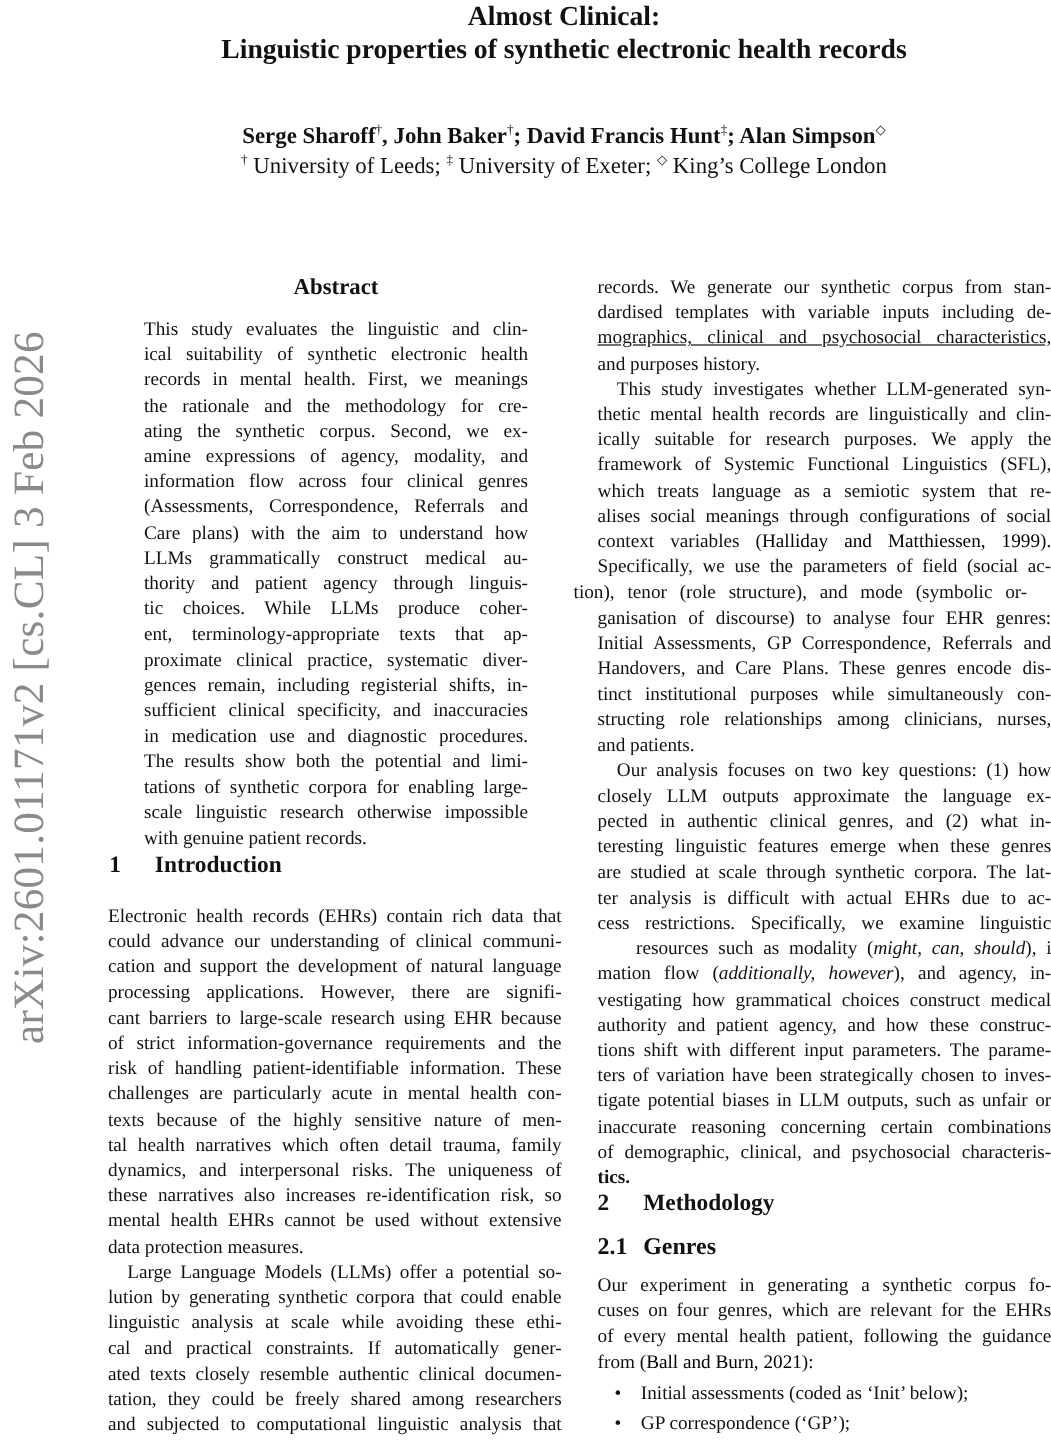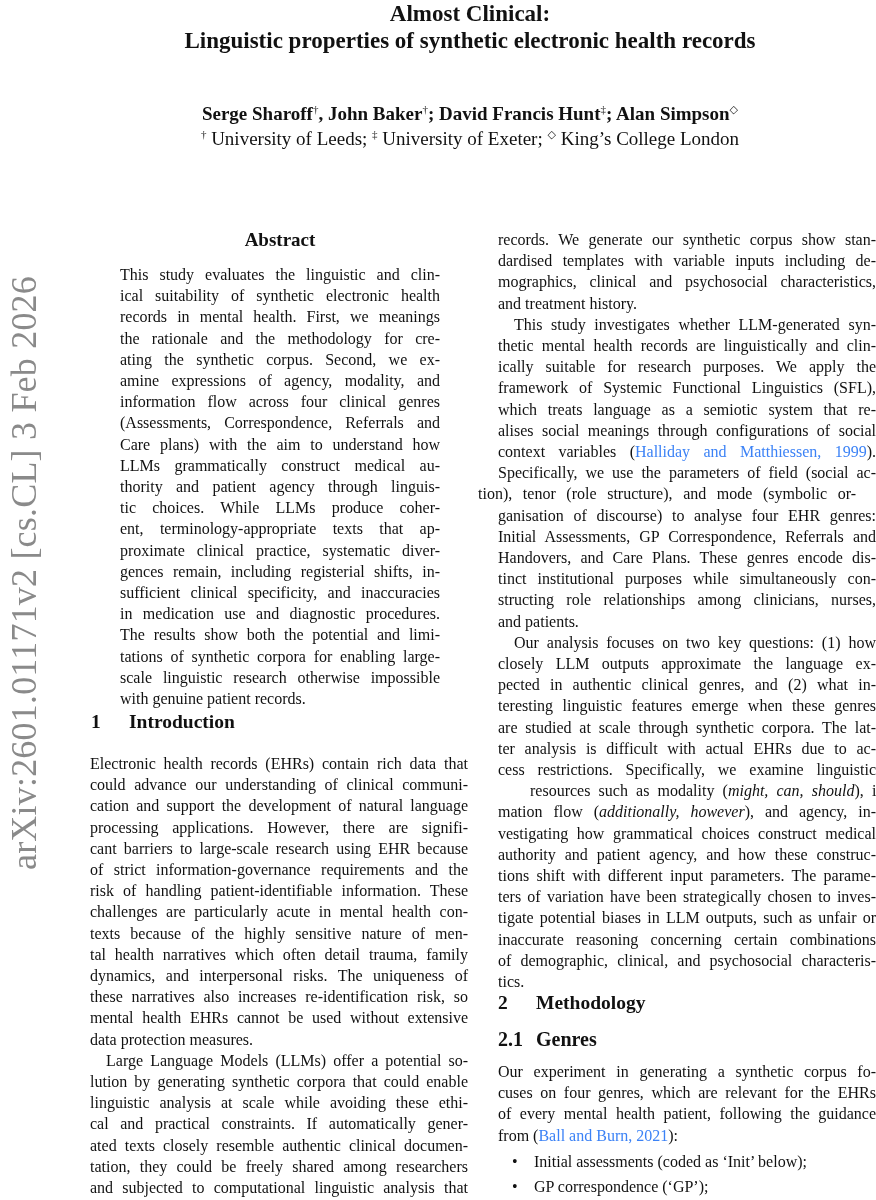--- a/index.html
+++ b/index.html
@@ -26,21 +26,21 @@
   .line {
     position: absolute; font-size: 16px; line-height: 21px; white-space: nowrap;
     text-align: justify; text-align-last: justify; height: 21px;
   }
   .line.last { text-align-last: left; }
   .h-abs { position: absolute; font-weight: bold; font-size: 19px; text-align: center; }
   .h-sec { position: absolute; font-weight: bold; font-size: 19.5px; white-space: nowrap; }
   .h-sub { position: absolute; font-weight: bold; font-size: 20px; white-space: nowrap; }
   .num { display: inline-block; width: 38px; }
   .num2 { display: inline-block; width: 38px; }
-  .cite { color: #3b82f6; }
+  .cite { color: #000000; }
   .bullet { position: absolute; font-size: 16px; line-height: 21px; white-space: nowrap; }
   .bullet .dot { display: inline-block; width: 22px; text-align: left; }
 </style>
 </head>
 <body>
 
 <div class="arxiv">arXiv:2601.01171v2  [cs.CL]  3 Feb 2026</div>
 
 <div class="title" style="top:0px;">
   <div style="position:absolute; top:0; width:100%;">Almost Clinical:</div>
@@ -100,24 +100,24 @@
     <div class="line" style="left: 106px; top: 1049.8px; width: 362px;">Large Language Models (LLMs) offer a potential so-</div>
     <div class="line" style="left: 90px; top: 1071px; width: 378px;">lution by generating synthetic corpora that could enable</div>
     <div class="line" style="left: 90px; top: 1092.2px; width: 378px;">linguistic analysis at scale while avoiding these ethi-</div>
     <div class="line" style="left: 90px; top: 1113.4px; width: 378px;">cal and practical constraints.  If automatically gener-</div>
     <div class="line" style="left: 90px; top: 1134.6px; width: 378px;">ated texts closely resemble authentic clinical documen-</div>
     <div class="line" style="left: 90px; top: 1155.8px; width: 378px;">tation, they could be freely shared among researchers</div>
     <div class="line" style="left: 90px; top: 1177px; width: 378px;">and subjected to computational linguistic analysis that</div>
     <div class="line" style="left: 90px; top: 1198.2px; width: 378px;">would otherwise be impossible with genuine patient</div>
   </div>
 <div id="intro-right-lines">
-    <div class="line" style="left: 498px; top: 229px; width: 378px;">records.  We generate our synthetic corpus show stan-</div>
+    <div class="line" style="left: 498px; top: 229px; width: 378px;">records.  We generate our synthetic corpus from stan-</div>
     <div class="line" style="left: 498px; top: 250.2px; width: 378px;">dardised templates with variable inputs including de-</div>
-    <div class="line" style="left: 498px; top: 271.4px; width: 378px;">mographics, clinical and psychosocial characteristics,</div>
-    <div class="line last" style="left: 498px; top: 292.6px; width: 378px;">and treatment history.</div>
+    <div class="line" style="left: 498px; top: 271.4px; width: 378px; text-decoration: underline;">mographics, clinical and psychosocial characteristics,</div>
+    <div class="line last" style="left: 498px; top: 292.6px; width: 378px;">and purposes history.</div>
     <div class="line" style="left: 514px; top: 313.8px; width: 362px;">This study investigates whether LLM-generated syn-</div>
     <div class="line" style="left: 498px; top: 335px; width: 378px;">thetic mental health records are linguistically and clin-</div>
     <div class="line" style="left: 498px; top: 356.2px; width: 378px;">ically suitable for research purposes.   We apply the</div>
     <div class="line" style="left: 498px; top: 377.4px; width: 378px;">framework of Systemic Functional Linguistics (SFL),</div>
     <div class="line" style="left: 498px; top: 398.6px; width: 378px;">which treats language as a semiotic system that re-</div>
     <div class="line" style="left: 498px; top: 419.8px; width: 378px;">alises social meanings through configurations of social</div>
     <div class="line" style="left: 498px; top: 441px; width: 378px;"><span>context variables (</span><a class="cite">Halliday and Matthiessen, 1999</a><span>).</span></div>
     <div class="line" style="left: 498px; top: 462.2px; width: 378px;">Specifically, we use the parameters of field (social ac-</div>
     <div class="line" style="left: 478px; top: 483.4px; width: 378px;">tion), tenor (role structure), and mode (symbolic or-</div>
     <div class="line" style="left: 498px; top: 504.6px; width: 378px;">ganisation of discourse) to analyse four EHR genres:</div>
@@ -135,21 +135,21 @@
     <div class="line" style="left: 498px; top: 759px; width: 378px;">cess restrictions.  Specifically, we examine linguistic</div>
     <div class="line" style="left: 498px; top: 780.2px; width: 378px; margin-left: 32px;"><span>resources such as modality (</span><i>might, can, should</i><span>), infor-</span></div>
     <div class="line" style="left: 498px; top: 801.4px; width: 378px;"><span>mation flow (</span><i>additionally, however</i><span>), and agency, in-</span></div>
     <div class="line" style="left: 498px; top: 822.6px; width: 378px;">vestigating how grammatical choices construct medical</div>
     <div class="line" style="left: 498px; top: 843.8px; width: 378px;">authority and patient agency, and how these construc-</div>
     <div class="line" style="left: 498px; top: 865px; width: 378px;">tions shift with different input parameters. The parame-</div>
     <div class="line" style="left: 498px; top: 886.2px; width: 378px;">ters of variation have been strategically chosen to inves-</div>
     <div class="line" style="left: 498px; top: 907.4px; width: 378px;">tigate potential biases in LLM outputs, such as unfair or</div>
     <div class="line" style="left: 498px; top: 928.6px; width: 378px;">inaccurate reasoning concerning certain combinations</div>
     <div class="line" style="left: 498px; top: 949.8px; width: 378px;">of demographic, clinical, and psychosocial characteris-</div>
-    <div class="line last" style="left: 498px; top: 971px; width: 378px;">tics.</div>
+    <div class="line last" style="left: 498px; top: 971px; width: 378px; font-weight: bold;">tics.</div>
   </div>
 
 <div class="h-sec" style="left:498px; top:992px;">
   <span class="num">2</span><span>Methodology</span>
 </div>
 <div class="h-sub" style="left:498px; top:1028px;">
   <span class="num2">2.1</span><span>Genres</span>
 </div>
 <div id="method-lines">
     <div class="line" style="left: 498px; top: 1061px; width: 378px;">Our experiment in generating a synthetic corpus fo-</div>

